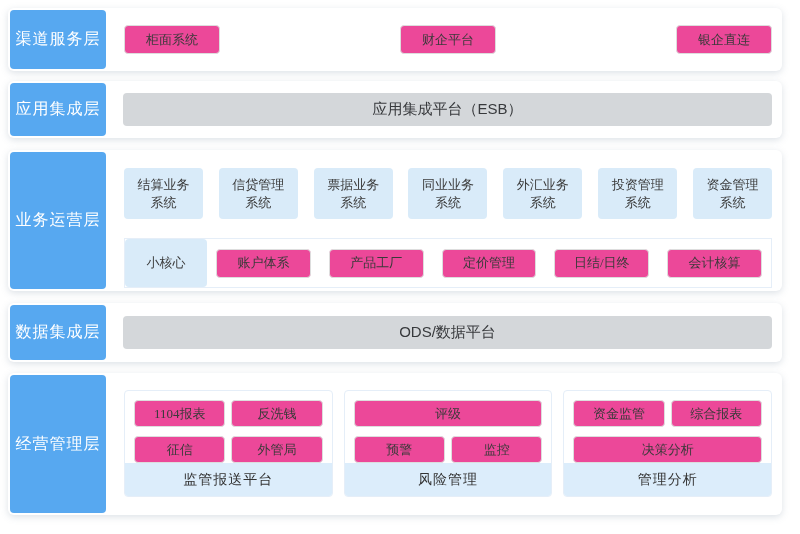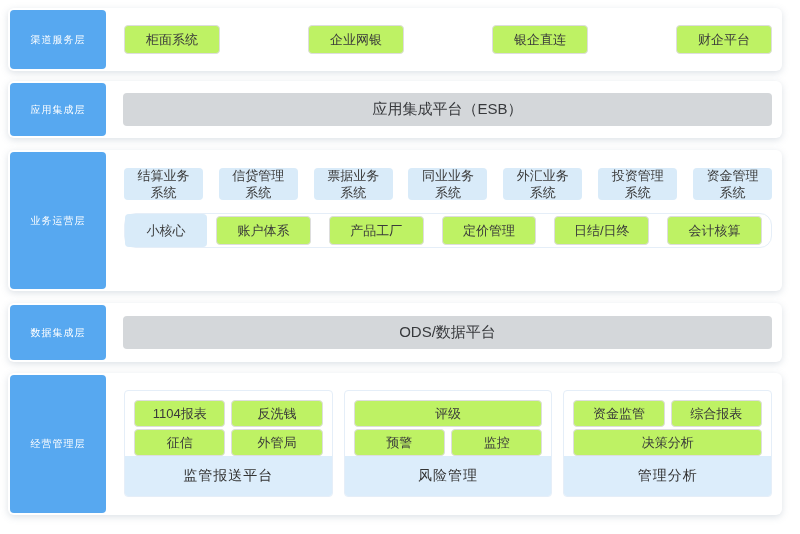--- a/index.html
+++ b/index.html
@@ -9,71 +9,70 @@
 
   .card { position:absolute; left:8px; width:774px; background:#fff;
     border-radius:6px; box-shadow:0 2px 7px rgba(130,148,166,0.28); }
   #card1 { top:8px;   height:63px; }
   #card2 { top:81px;  height:57px;text-decoration:underline; }
   #card3 { top:150px; height:141px; }
   #card4 { top:303px; height:59px; }
   #card5 { top:373px; height:142px; }
 
   .layer-label { position:absolute; left:2px; top:2px; bottom:2px; width:96px;
-    background:#57a8f0; border-radius:4px; color:#fff; font-size:10px; letter-spacing:1px;
+    background:#57a8f0; border-radius:4px; color:#fff; font-size:16px; letter-spacing:1px;
     display:flex; align-items:center; justify-content:center; }
 
   .content { position:absolute; left:116px; right:10px; top:0; bottom:0; }
 
   
   .channel-row { display:flex; align-items:center; justify-content:space-between; height:100%; }
-  .wbox { background:#bef264; border:1px solid #ddd; border-radius:4px;
-    display:flex; align-items:center; justify-content:center; font-size:13px; color:#3a3a3a; }
+  .wbox { background:#ec4899; border:1px solid #ddd; border-radius:4px;
+    display:flex; align-items:center; justify-content:center; font-size:13px; color:#3a3a3a;font-family:Liberation Serif, serif; }
   .channel-row .wbox { width:96px; height:29px; }
 
   
   .bar-row { display:flex; align-items:center; height:100%; }
   .graybar { flex:1; height:33px; background:#d4d7da; border-radius:4px; margin-left:-1px;
     display:flex; align-items:center; justify-content:center; font-size:15px; color:#37393c; }
 
   
   .sys-row { display:flex; justify-content:space-between; margin-top:18px; }
-  .bluebox { width:79px; height:32px; background:#d9ebf9; border-radius:4px;
+  .bluebox { width:79px; height:51px; background:#d9ebf9; border-radius:4px;
     display:flex; flex-direction:column; align-items:center; justify-content:center;
     font-size:13px; line-height:1.32; color:#3a3a3a; text-align:center; }
-  .core-row { margin-top:13px; height:35px; border:1px solid #e5eef8; border-radius:12px;
+  .core-row { margin-top:19px; height:50px; border:1px solid #e5eef8; border-radius:0;
     display:flex; align-items:center; }
   .core-highlight { width:82px; align-self:stretch; background:#d9ebf9; border-radius:4px;
     display:flex; align-items:center; justify-content:center; font-size:13px; color:#3a3a3a; }
   .core-row .wbox { flex:1; height:29px; margin:0 9px; }
 
   
   .groups { display:flex; gap:11px; padding-top:17px; height:100%; }
   .group { flex:1; border:1px solid #e5eef8; border-radius:4px; height:107px;
     display:flex; flex-direction:column; background:#fff; overflow:hidden; }
-  .group-body { padding:9px 9px 0 9px; display:flex; flex-direction:column; gap:2px; }
+  .group-body { padding:9px 9px 0 9px; display:flex; flex-direction:column; gap:9px; }
   .grow { display:flex; gap:6px; }
   .grow .wbox { flex:1; height:27px; }
   .group-footer { margin-top:auto; height:44px; background:#dcedfb;
     display:flex; align-items:center; justify-content:center;
     font-size:14px; font-weight:500; color:#333; letter-spacing:1px; }
 </style>
 </head>
 <body>
 
 <div id="stage">
 
   <div class="card" id="card1">
     <div class="layer-label">渠道服务层</div>
     <div class="content">
       <div class="channel-row">
         <div class="wbox">柜面系统</div>
-        <div class="wbox">企业网银</div>
+        <div class="wbox">财企平台</div>
         <div class="wbox">银企直连</div>
-        <div class="wbox">财企平台</div>
       </div>
     </div>
   </div>
 
   <div class="card" id="card2">
     <div class="layer-label">应用集成层</div>
     <div class="content">
       <div class="bar-row">
         <div class="graybar">应用集成平台（ESB）</div>
       </div>

